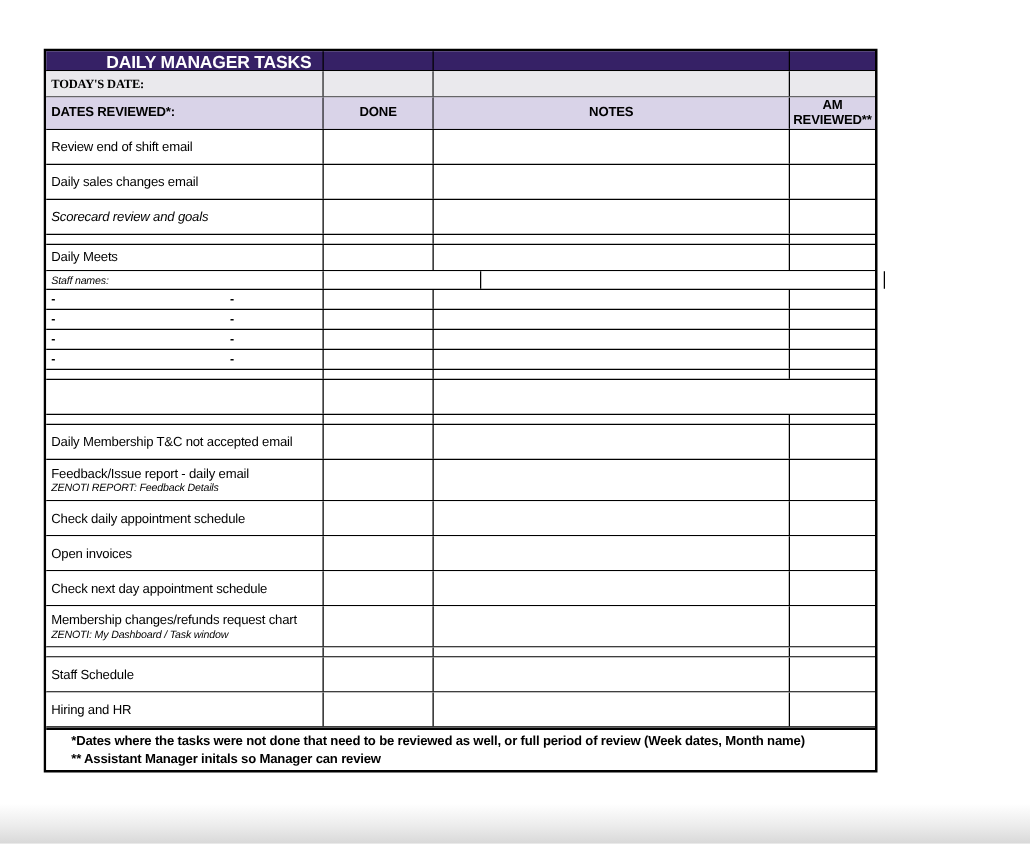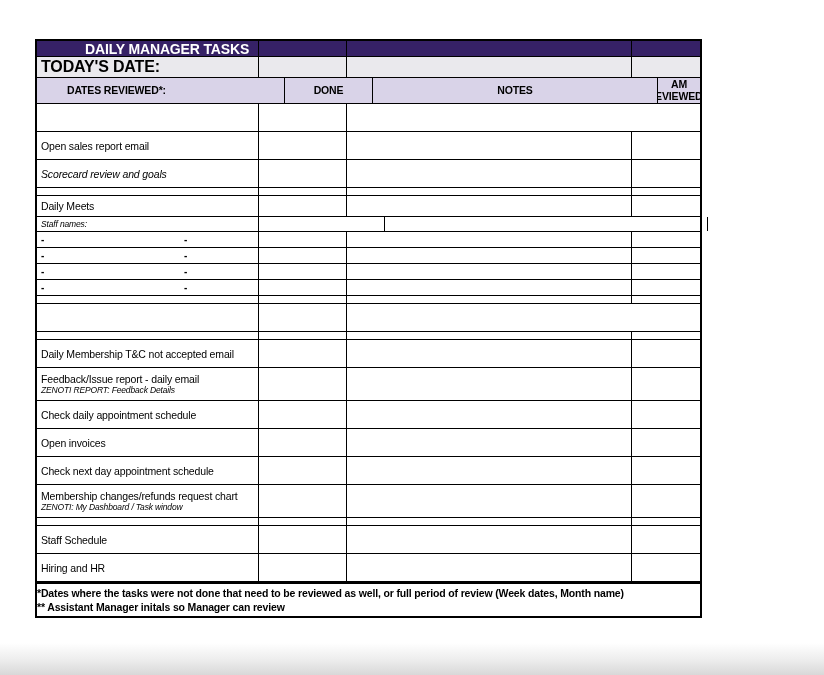--- a/index.html
+++ b/index.html
@@ -39,40 +39,40 @@
     overflow:hidden;
     position:relative;
   }
   .cell.last{border-right:none;}
   .cell.center{align-items:center;text-align:center;padding:0 2px;}
   .italic{font-style:italic;}
 
   .r-title{height:15px;background:var(--header-bg,#362166);}
   .r-title .cell{color:var(--header-text,#fff);font-weight:bold;font-size:14px;justify-content:center;padding-left:48px;}
   .r-date{height:20px;background:var(--date-row-bg,#eae9ed);}
-  .r-date .cell{font-size:16px;font-weight:bold;background:var(--date-row-bg,#eae9ed);}
-  .r-colheader{height:25px;background:var(--colheader-bg,#d9d3e8);padding-left:26px;}
+  .r-date .cell{font-size:10px;font-weight:bold;background:var(--date-row-bg,#eae9ed);font-family:Liberation Serif, serif;}
+  .r-colheader{height:25px;background:var(--colheader-bg,#d9d3e8);}
   .r-colheader .cell{font-size:10.5px;font-weight:bold;background:var(--colheader-bg,#d9d3e8);line-height:11.5px;}
 
   .r-task{height:27px;}
   .r-tasksub{height:32px;}
   .r-short{height:20px;}
   .r-subheader{height:14px;gap:38px;}
   .r-dash{height:15px;}
   .r-spacer{height:7px;}
 
   .task-label{font-size:10.5px;line-height:12px;}
   .sub-label{font-size:8.5px;font-style:italic;line-height:10px;}
   .subheader-label{font-size:8.5px;font-style:italic;line-height:10px;}
   .dash-left{font-size:10px;font-weight:bold;line-height:10px;}
   .dash-mid{position:absolute;left:147px;top:50%;transform:translateY(-50%);font-size:10px;font-weight:bold;line-height:10px;}
 
   .footer{
     border-top:2px solid var(--border,#000);
-    padding:2px 0 1px 0;
+    padding:2px 0 1px 20px;
     height:29px;
     background:#fff;
   }
   .footnote{
     font-size:10.5px;
     font-weight:bold;
     line-height:14px;
     white-space:nowrap;
   }
   .bottom-band{
@@ -104,27 +104,30 @@
 
     <div class="row r-colheader">
       <div class="cell">DATES REVIEWED*:</div>
       <div class="cell center">DONE</div>
       <div class="cell center">NOTES</div>
       <div class="cell center last">AM REVIEWED**</div>
     </div>
 
     <div id="body-rows">
         <div class="row r-task">
-          <div class="cell"></div>
-          <div class="cell"></div>
-          <div class="cell last"></div>
-        </div>
-        <div class="row r-task">
-          <div class="cell">
-            <span class="task-label">Open sales report email</span>
+          <div class="cell">
+            <span class="task-label">Review end of shift email</span>
+          </div>
+          <div class="cell"></div>
+          <div class="cell"></div>
+          <div class="cell last"></div>
+        </div>
+        <div class="row r-task">
+          <div class="cell">
+            <span class="task-label">Daily sales changes email</span>
           </div>
           <div class="cell"></div>
           <div class="cell"></div>
           <div class="cell last"></div>
         </div>
         <div class="row r-task">
           <div class="cell">
             <span class="task-label italic">Scorecard review and goals</span>
           </div>
           <div class="cell"></div>

